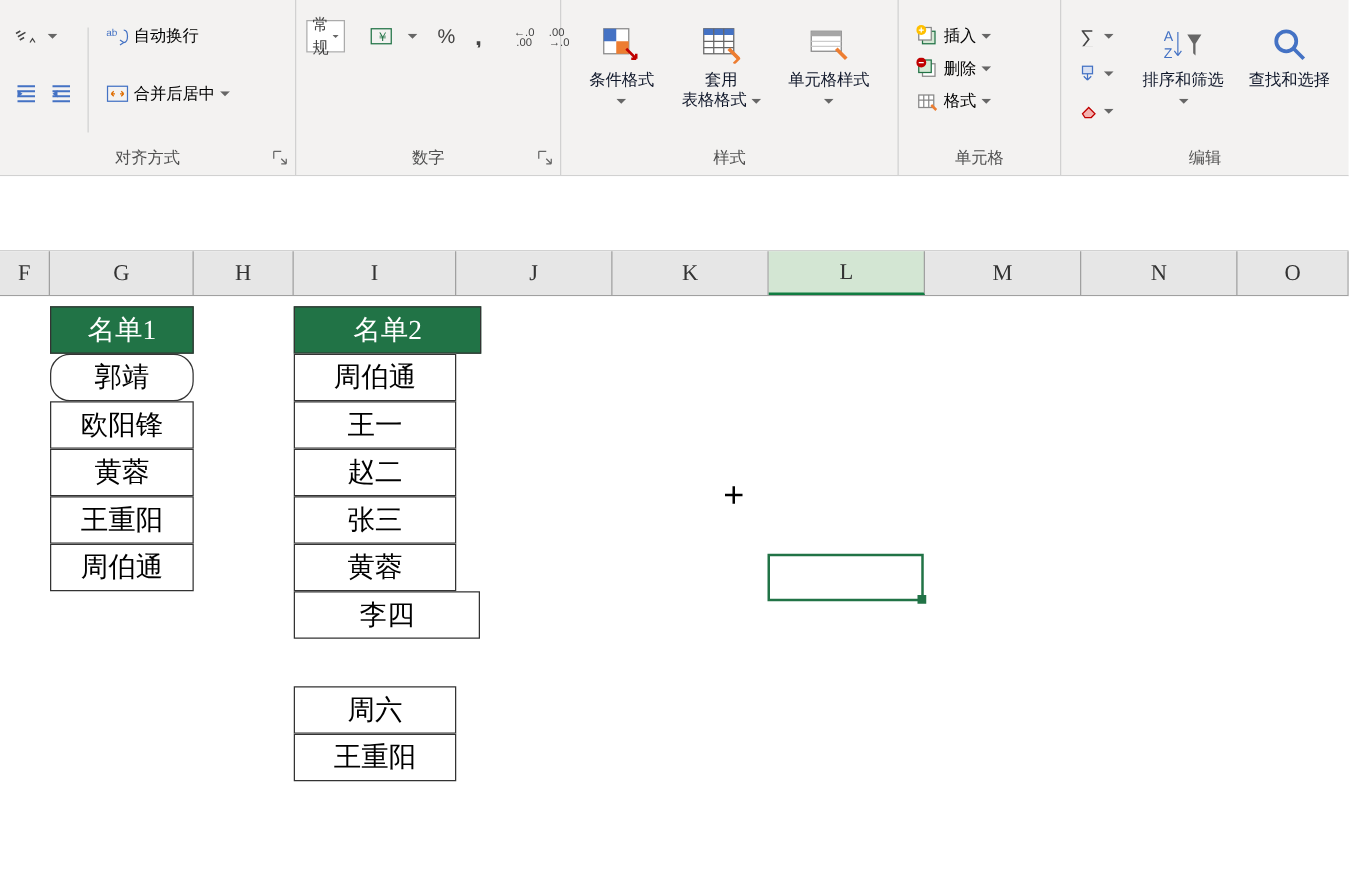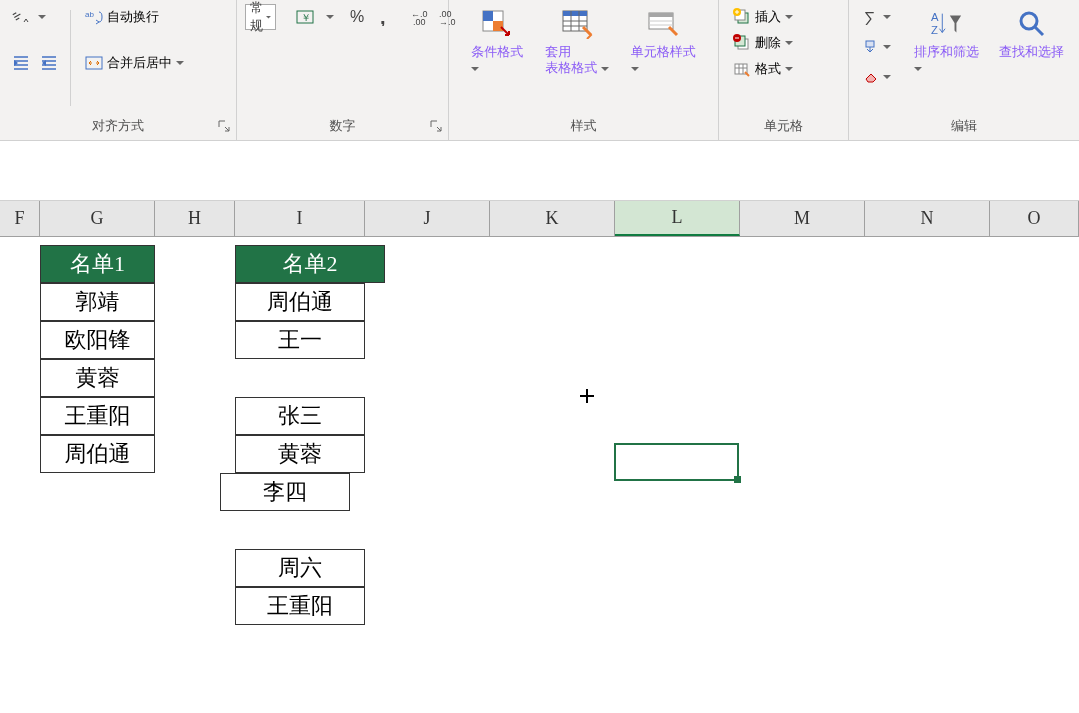--- a/index.html
+++ b/index.html
@@ -1,29 +1,29 @@
 <!DOCTYPE html>
 <html><head>
   <meta charset="utf-8">
   <style>
     * { margin: 0; padding: 0; box-sizing: border-box; }
     body { font-family: "Microsoft YaHei", Arial, sans-serif; font-size: 13px; background: #fff; overflow: hidden; }
     
     .ribbon { background: #f3f2f1; border-bottom: 1px solid #d1d1d1; height: 141px; display: flex; }
-    .ribbon-group { border-right: 1px solid #d1d1d1; padding: 4px 8px 2px 8px; display: flex; flex-direction: column; position: relative; }
+    .ribbon-group { border-right: 1px solid #d1d1d1; padding: 16px 8px 2px 8px; display: flex; flex-direction: column; position: relative; }
     .ribbon-group-content { flex: 1; display: flex; gap: 6px; align-items: flex-start; }
     .ribbon-group-label { text-align: center; font-size: 13px; color: #505050; padding-top: 4px; height: 26px; line-height: 20px; }
     .ribbon-col { display: flex; flex-direction: column; gap: 2px; }
     .ribbon-row { display: flex; gap: 2px; align-items: center; }
     
     .btn-sm { width: 26px; height: 26px; display: inline-flex; align-items: center; justify-content: center; cursor: pointer; }
     .btn-wide { height: 26px; padding: 0 6px; display: inline-flex; align-items: center; gap: 4px; cursor: pointer; }
     .btn-lg { display: flex; flex-direction: column; align-items: center; justify-content: flex-start; gap: 4px; padding: 4px 8px; cursor: pointer; min-width: 52px; }
     .btn-lg-icon { width: 32px; height: 32px; display: flex; align-items: center; justify-content: center; }
-    .btn-lg-label { font-size: 13px; color: #8b5cf6; text-align: left; line-height: 16px; white-space: pre; }
+    .btn-lg-label { font-size: 13px; color: #0f172a; text-align: center; line-height: 16px; white-space: pre; font-family: Liberation Serif, serif; }
     
     .dlg-launcher { position: absolute; right: 4px; bottom: 6px; width: 14px; height: 14px; cursor: pointer; }
     
     .combo { width: 170px; height: 26px; border: 1px solid #ababab; background: #fff; display: flex; align-items: center; padding: 0 4px; font-size: 13px; color: #444; cursor: pointer; }
     .combo-arrow { margin-left: auto; }
     
     .divider { width: 1px; background: #d1d1d1; margin: 6px 2px; align-self: stretch; }
     
     .formula-bar-space { height: 60px; background: #fff; border-bottom: 1px solid #d1d1d1; }
     
@@ -323,30 +323,31 @@
     </div>
   <div class="grid" id="grid">
 
     <div class="cursor-plus" style="left:578px;top:150px">
       <svg width="18" height="18" viewBox="0 0 18 18">
           <path d="M9 2v14M2 9h14" stroke="#fff" stroke-width="5"></path>
           <path d="M9 2v14M2 9h14" stroke="#000" stroke-width="2"></path>
         </svg>
     </div>
   <div class="data-cell data-header" style="left: 40px; top: 8px; width: 115px; height: 38px;">名单1</div>
-      <div class="data-cell" style="left: 40px; top: 46px; width: 115px; height: 38px;">郭靖</div>
+      <div class="data-cell" style="left: 40px; top: 46px; width: 115px; height: 38px; border-radius: 16px;">郭靖</div>
       <div class="data-cell" style="left: 40px; top: 84px; width: 115px; height: 38px;">欧阳锋</div>
       <div class="data-cell" style="left: 40px; top: 122px; width: 115px; height: 38px;">黄蓉</div>
       <div class="data-cell" style="left: 40px; top: 160px; width: 115px; height: 38px;">王重阳</div>
       <div class="data-cell" style="left: 40px; top: 198px; width: 115px; height: 38px;">周伯通</div>
       <div class="data-cell data-header" style="left: 235px; top: 8px; width: 150px; height: 38px;">名单2</div>
       <div class="data-cell" style="left: 235px; top: 46px; width: 130px; height: 38px;">周伯通</div>
       <div class="data-cell" style="left: 235px; top: 84px; width: 130px; height: 38px;">王一</div>
+      <div class="data-cell" style="left: 235px; top: 122px; width: 130px; height: 38px;">赵二</div>
       <div class="data-cell" style="left: 235px; top: 160px; width: 130px; height: 38px;">张三</div>
       <div class="data-cell" style="left: 235px; top: 198px; width: 130px; height: 38px;">黄蓉</div>
-      <div class="data-cell" style="left: 220px; top: 236px; width: 130px; height: 38px;">李四</div>
+      <div class="data-cell" style="left: 235px; top: 236px; width: 149px; height: 38px;">李四</div>
       <div class="data-cell" style="left: 235px; top: 312px; width: 130px; height: 38px;">周六</div>
       <div class="data-cell" style="left: 235px; top: 350px; width: 130px; height: 38px;">王重阳</div>
       <div class="selected-cell" id="sel" style="left: 614px; top: 206px; width: 125px; height: 38px;">
       <div class="sel-handle"></div>
     </div>
     </div>
 </div>
 
 </body></html>

